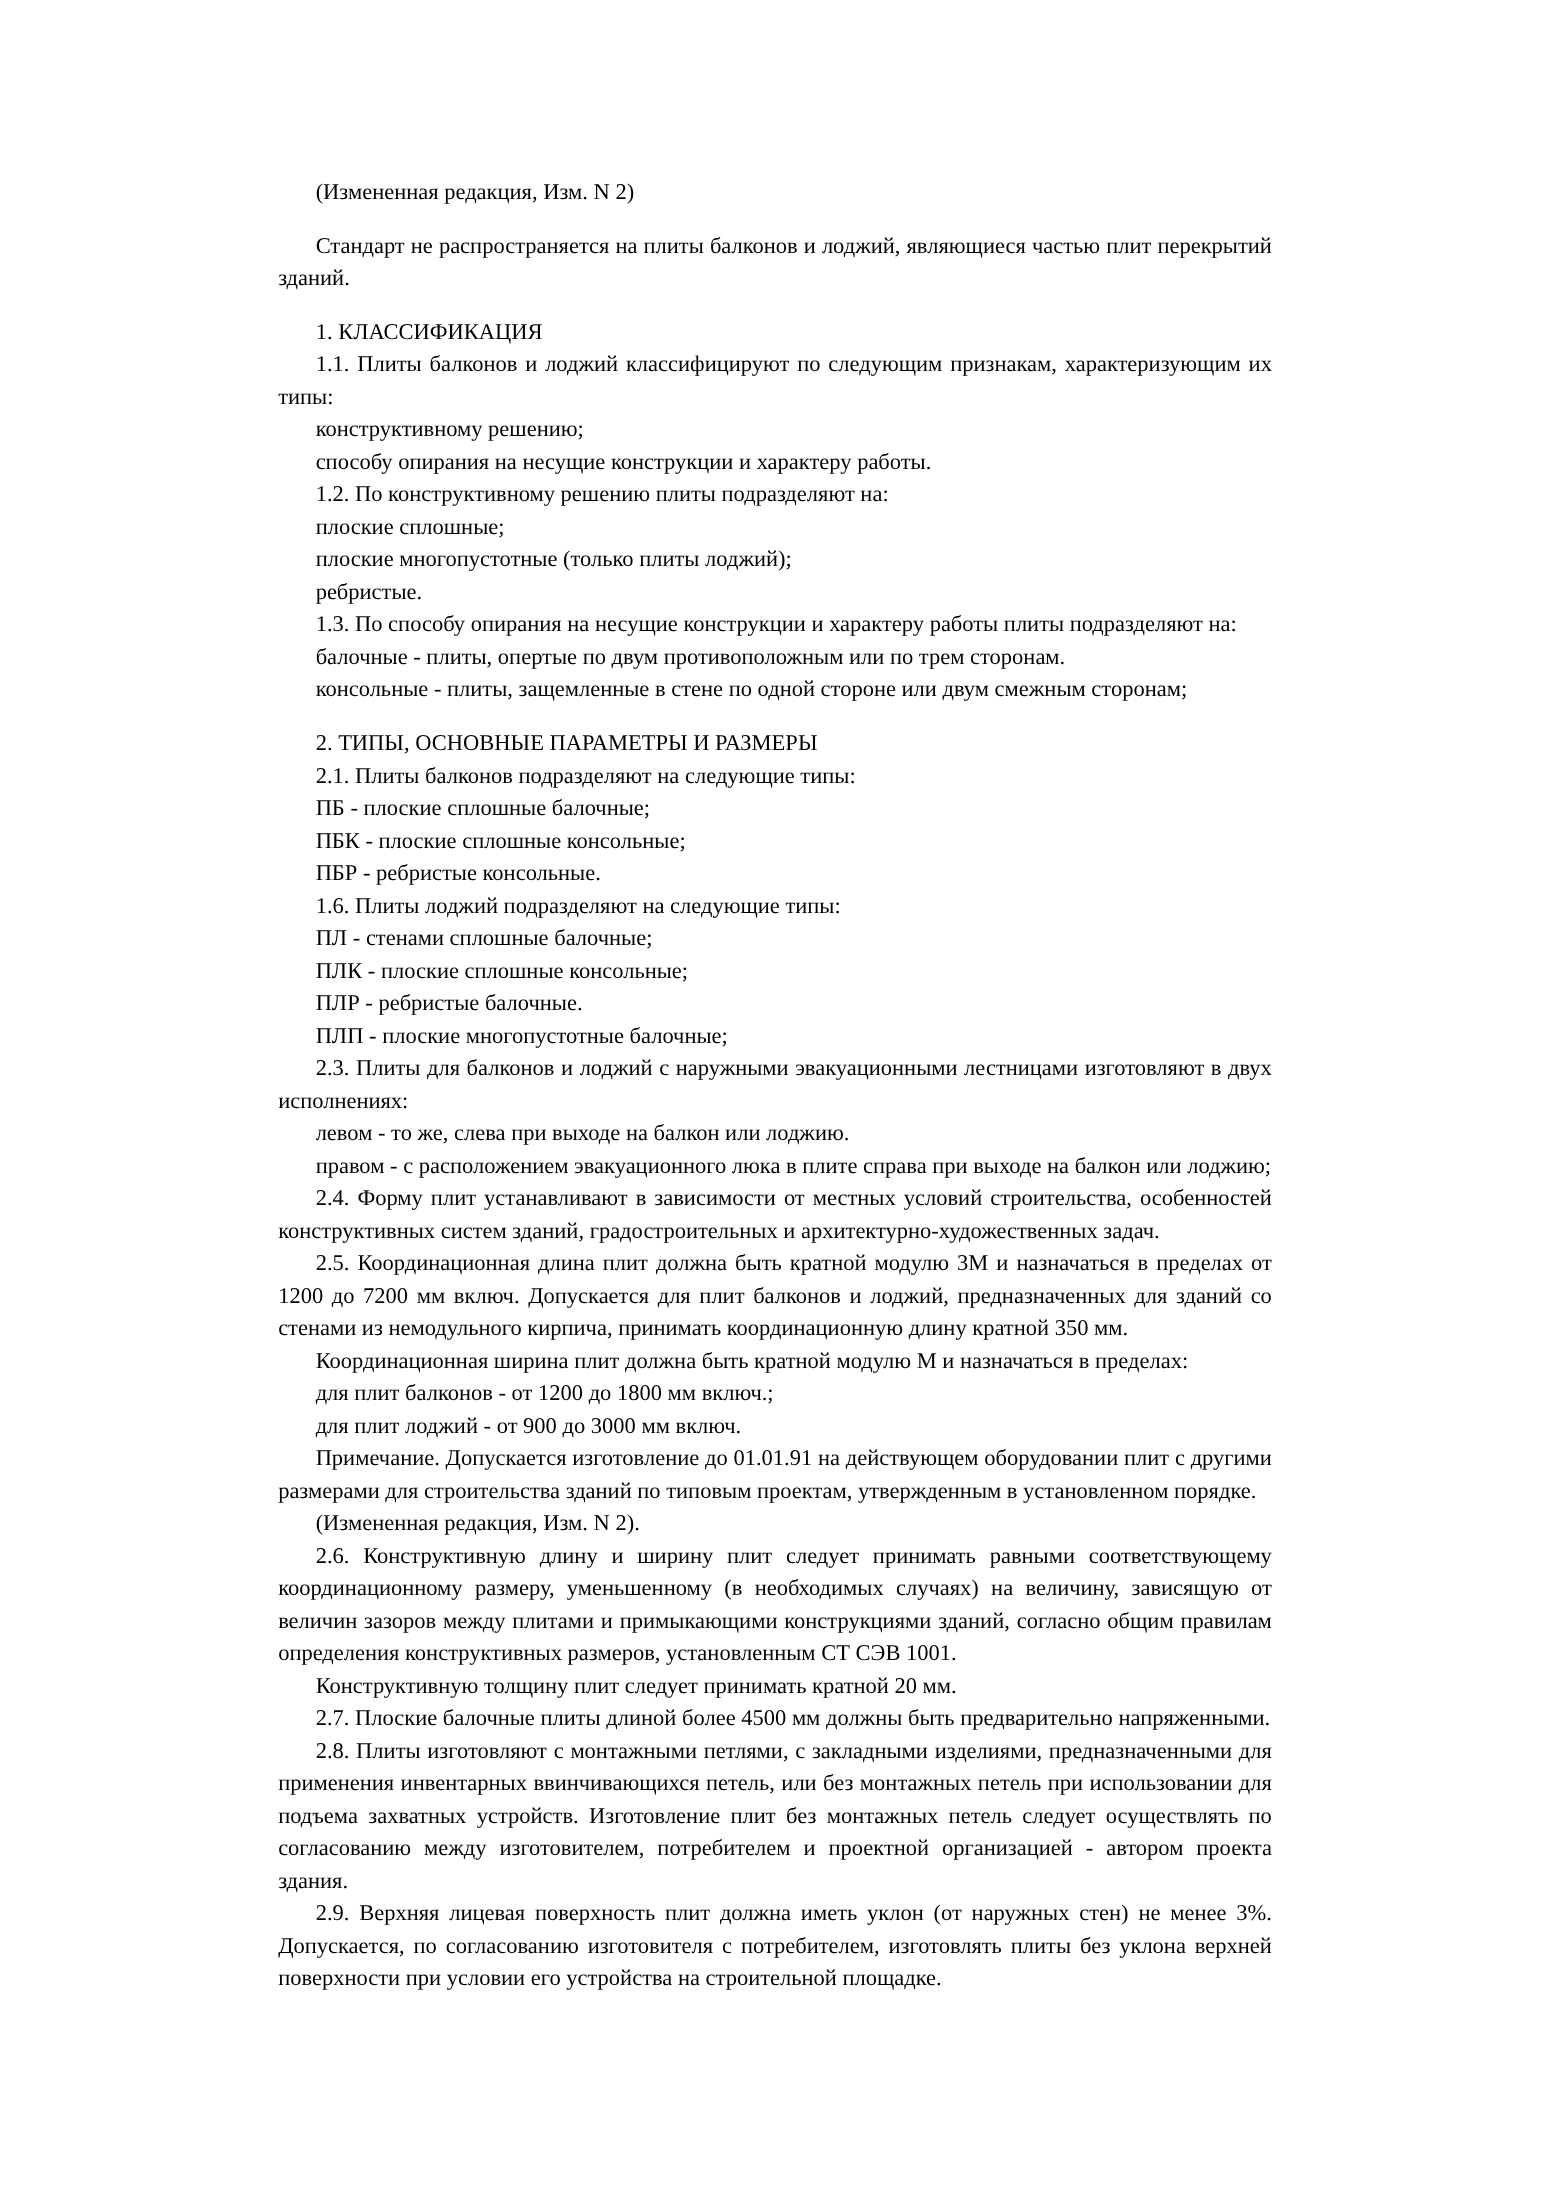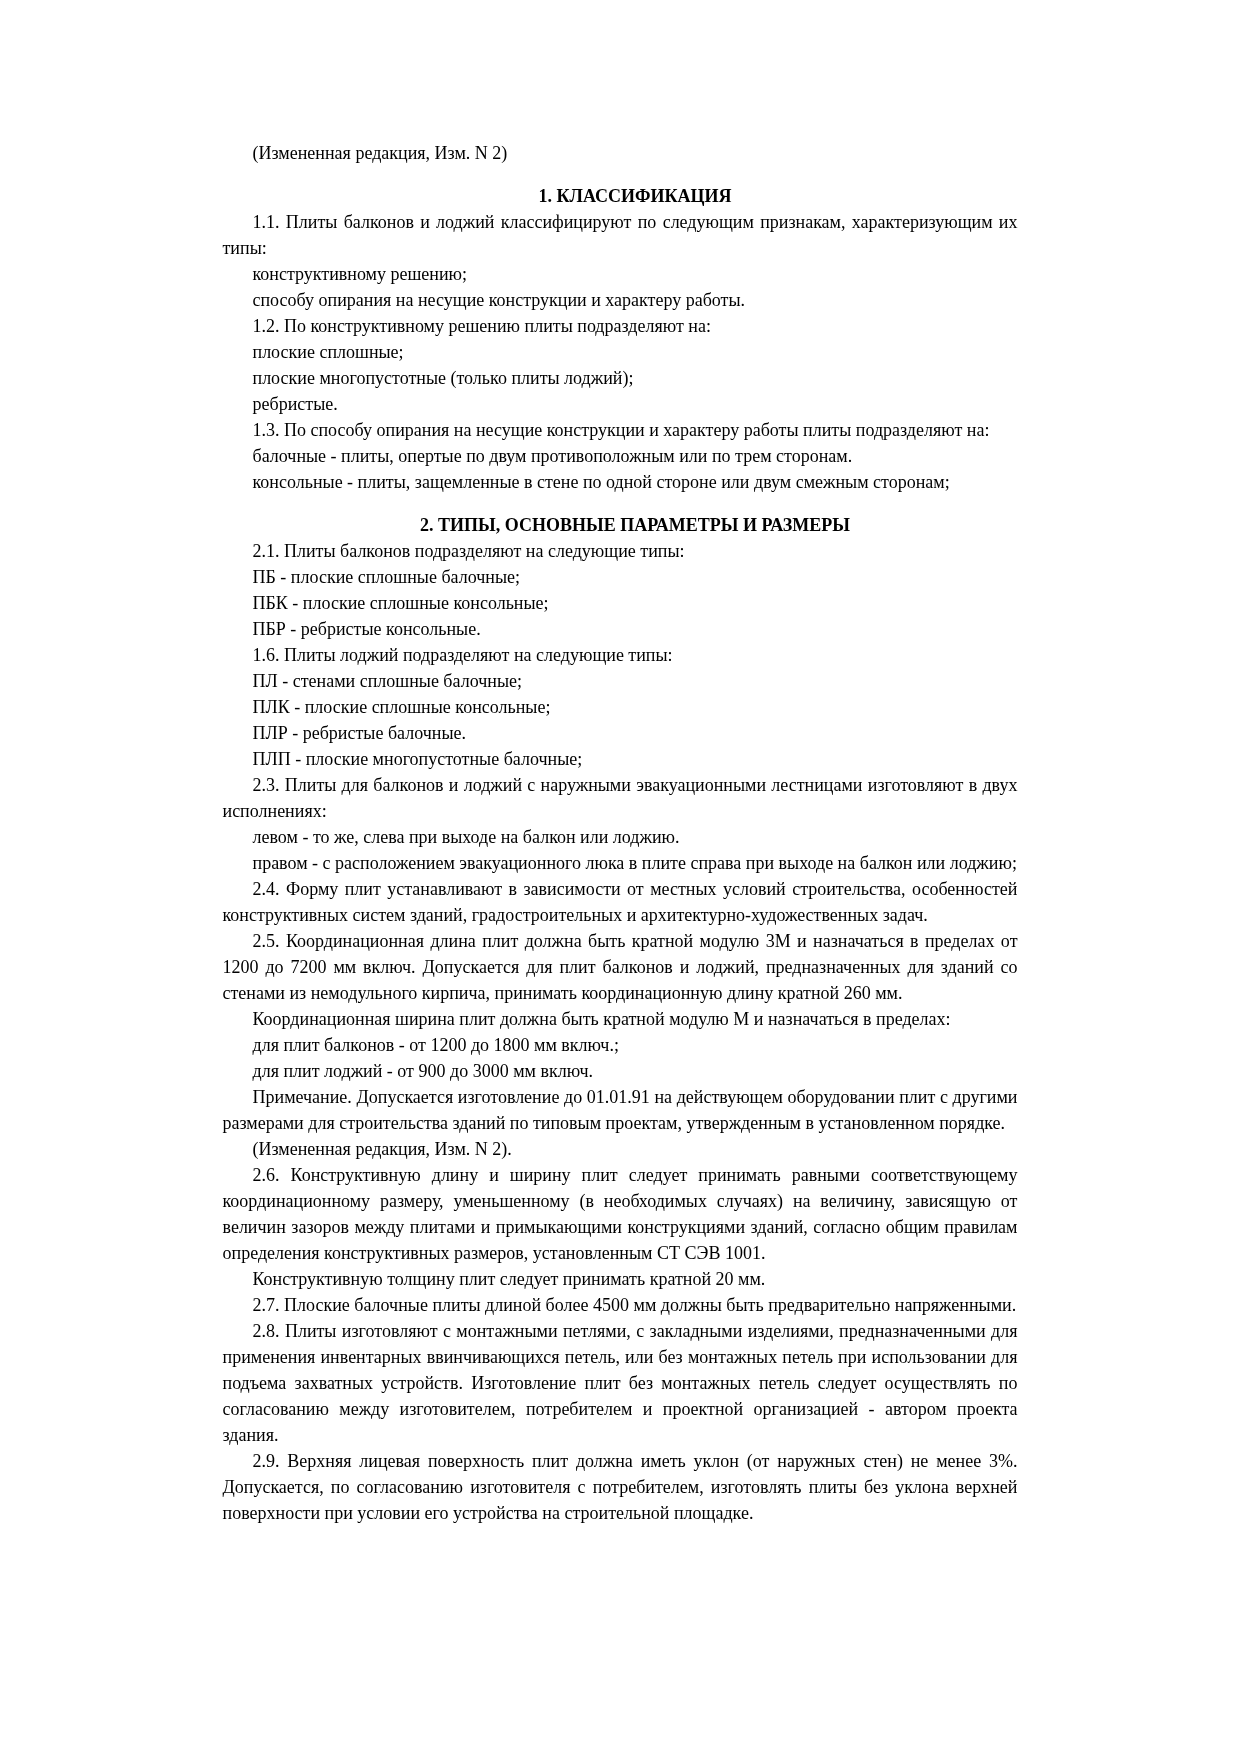--- a/index.html
+++ b/index.html
@@ -20,33 +20,34 @@
     font-size: 18px;
     line-height: 26px;
     overflow: hidden;
   }
   .para {
     margin: 0;
     text-indent: 30px;
     text-align: justify;
   }
   .heading {
-    font-weight: bold;
-    text-align: center;
+    font-weight: normal;
+    text-align: left;
   }
   .gap {
     margin-top: 17px;
   }
 </style>
 </head>
 <body>
 
 <div class="page">
   <div>
       <p class="para">(Измененная редакция, Изм. N 2)</p>
+      <p class="para gap">Стандарт не распространяется на плиты балконов и лоджий, являющиеся частью плит перекрытий зданий.</p>
       <p class="para heading gap">1. КЛАССИФИКАЦИЯ</p>
       <p class="para">1.1. Плиты балконов и лоджий классифицируют по следующим признакам, характеризующим их типы:</p>
       <p class="para">конструктивному решению;</p>
       <p class="para">способу опирания на несущие конструкции и характеру работы.</p>
       <p class="para">1.2. По конструктивному решению плиты подразделяют на:</p>
       <p class="para">плоские сплошные;</p>
       <p class="para">плоские многопустотные (только плиты лоджий);</p>
       <p class="para">ребристые.</p>
       <p class="para">1.3. По способу опирания на несущие конструкции и характеру работы плиты подразделяют на:</p>
       <p class="para">балочные - плиты, опертые по двум противоположным или по трем сторонам.</p>
@@ -58,21 +59,21 @@
       <p class="para">ПБР - ребристые консольные.</p>
       <p class="para">1.6. Плиты лоджий подразделяют на следующие типы:</p>
       <p class="para">ПЛ - стенами сплошные балочные;</p>
       <p class="para">ПЛК - плоские сплошные консольные;</p>
       <p class="para">ПЛР - ребристые балочные.</p>
       <p class="para">ПЛП - плоские многопустотные балочные;</p>
       <p class="para">2.3. Плиты для балконов и лоджий с наружными эвакуационными лестницами изготовляют в двух исполнениях:</p>
       <p class="para">левом - то же, слева при выходе на балкон или лоджию.</p>
       <p class="para">правом - с расположением эвакуационного люка в плите справа при выходе на балкон или лоджию;</p>
       <p class="para">2.4. Форму плит устанавливают в зависимости от местных условий строительства, особенностей конструктивных систем зданий, градостроительных и архитектурно-художественных задач.</p>
-      <p class="para">2.5. Координационная длина плит должна быть кратной модулю 3М и назначаться в пределах от 1200 до 7200 мм включ. Допускается для плит балконов и лоджий, предназначенных для зданий со стенами из немодульного кирпича, принимать координационную длину кратной 260 мм.</p>
+      <p class="para">2.5. Координационная длина плит должна быть кратной модулю 3М и назначаться в пределах от 1200 до 7200 мм включ. Допускается для плит балконов и лоджий, предназначенных для зданий со стенами из немодульного кирпича, принимать координационную длину кратной 350 мм.</p>
       <p class="para">Координационная ширина плит должна быть кратной модулю М и назначаться в пределах:</p>
       <p class="para">для плит балконов - от 1200 до 1800 мм включ.;</p>
       <p class="para">для плит лоджий - от 900 до 3000 мм включ.</p>
       <p class="para">Примечание. Допускается изготовление до 01.01.91 на действующем оборудовании плит с другими размерами для строительства зданий по типовым проектам, утвержденным в установленном порядке.</p>
       <p class="para">(Измененная редакция, Изм. N 2).</p>
       <p class="para">2.6. Конструктивную длину и ширину плит следует принимать равными соответствующему координационному размеру, уменьшенному (в необходимых случаях) на величину, зависящую от величин зазоров между плитами и примыкающими конструкциями зданий, согласно общим правилам определения конструктивных размеров, установленным СТ СЭВ 1001.</p>
       <p class="para">Конструктивную толщину плит следует принимать кратной 20 мм.</p>
       <p class="para">2.7. Плоские балочные плиты длиной более 4500 мм должны быть предварительно напряженными.</p>
       <p class="para">2.8. Плиты изготовляют с монтажными петлями, с закладными изделиями, предназначенными для применения инвентарных ввинчивающихся петель, или без монтажных петель при использовании для подъема захватных устройств. Изготовление плит без монтажных петель следует осуществлять по согласованию между изготовителем, потребителем и проектной организацией - автором проекта здания.</p>
       <p class="para">2.9. Верхняя лицевая поверхность плит должна иметь уклон (от наружных стен) не менее 3%. Допускается, по согласованию изготовителя с потребителем, изготовлять плиты без уклона верхней поверхности при условии его устройства на строительной площадке.</p>

